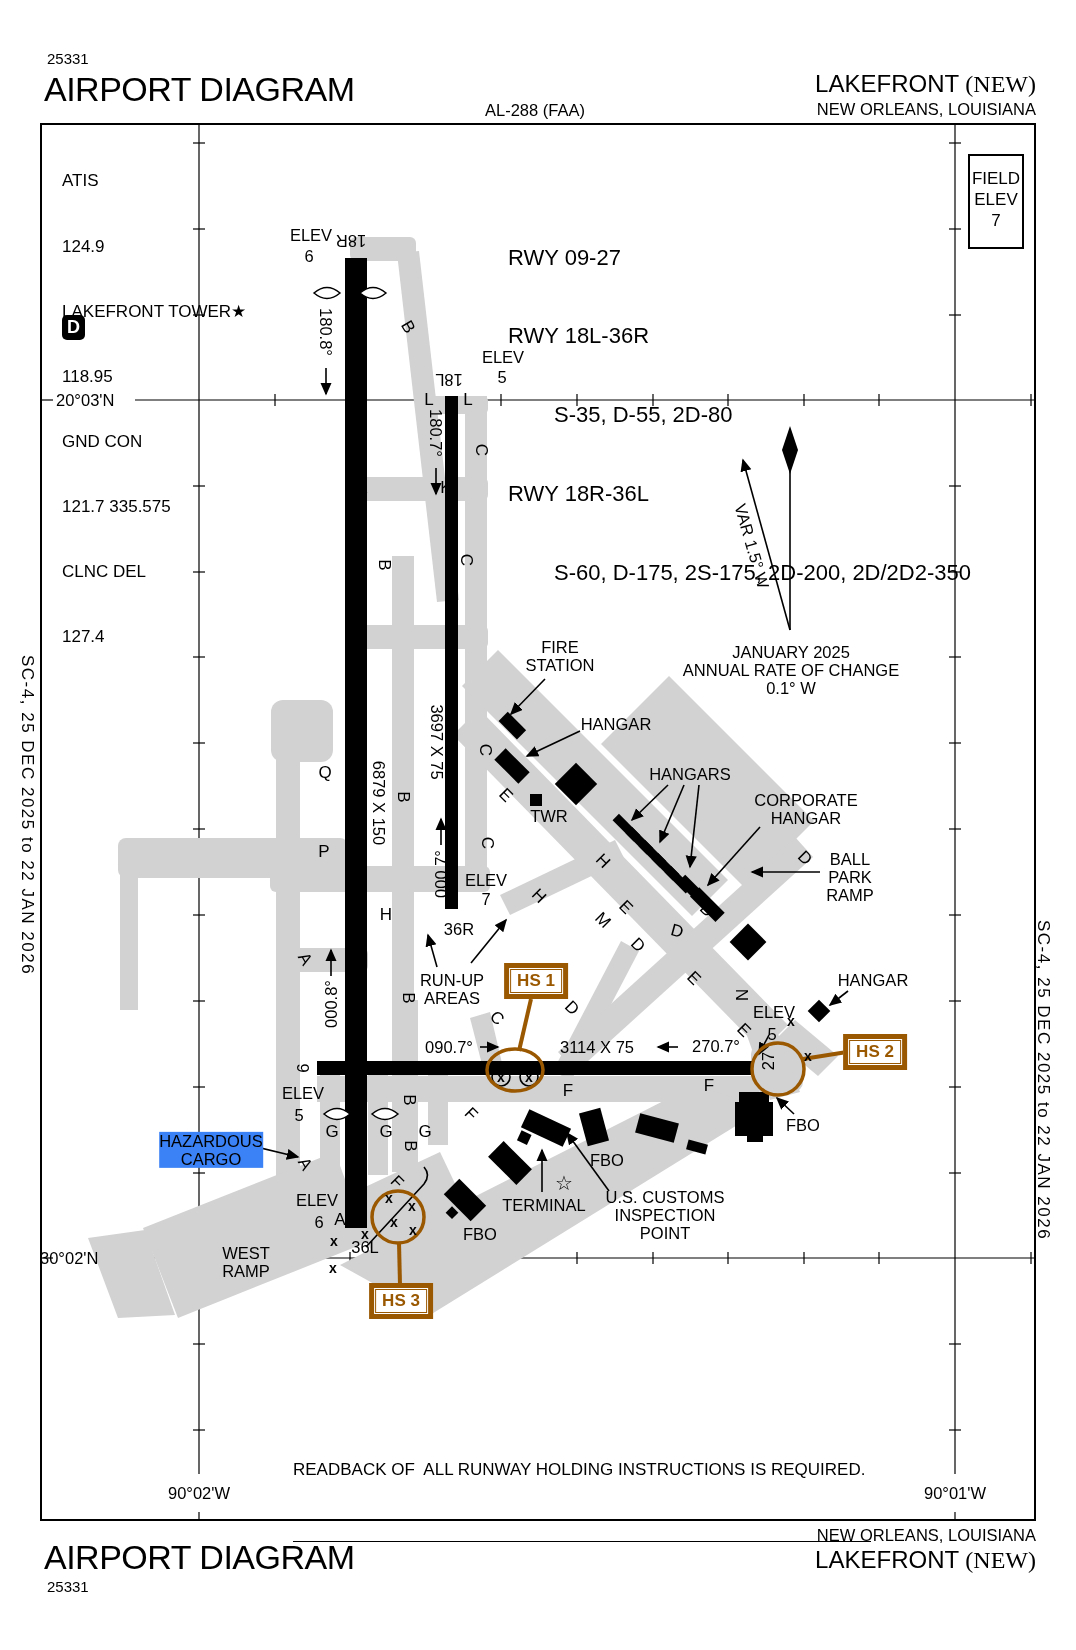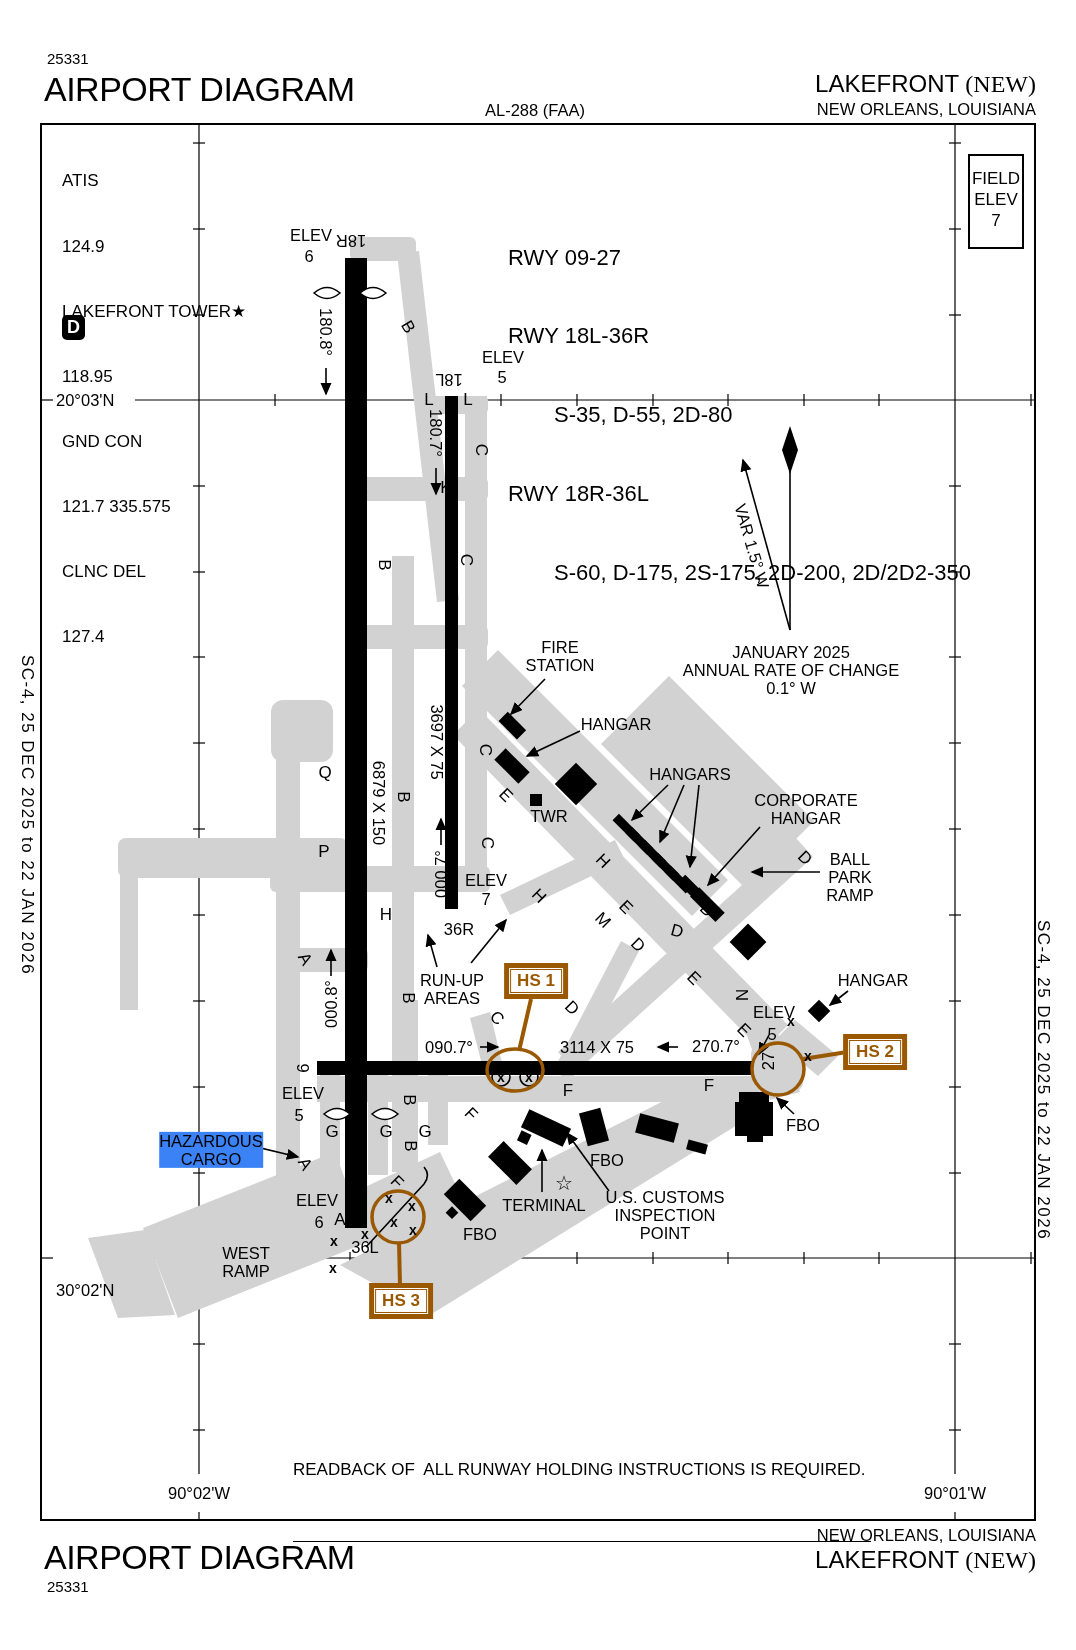--- a/index.html
+++ b/index.html
@@ -256,21 +256,21 @@
     <div class="ind">S-60, D-175, 2S-175, 2D-200, 2D/2D2-350</div>
   </div>
 
   <div id="fieldelev">
     <div>FIELD</div>
     <div>ELEV</div>
     <div>7</div>
   </div>
 
   <div class="abs lbl" style="left:56px;top:391px;">20°03'N</div>
-  <div class="abs lbl" style="left:56px;top:1249px;margin-top:32px;">30°02'N</div>
+  <div class="abs lbl" style="left:40px;top:1249px;">30°02'N</div>
   <div class="ctr lbl" style="left:199px;top:1493px;">90°02'W</div>
   <div class="ctr lbl" style="left:955px;top:1493px;">90°01'W</div>
 
   <div class="vtext" style="left:37px;top:655px;">SC-4,  25 DEC 2025  to  22 JAN 2026</div>
   <div class="vtext" style="left:1053px;top:920px;">SC-4,  25 DEC 2025  to  22 JAN 2026</div>
 
   <div class="ctr lbl" style="left:752px;top:546px;transform:translate(-50%,-50%) rotate(74deg);">VAR 1.5° W</div>
   <div class="ctr lbl" style="left:791px;top:652px;">JANUARY 2025</div>
   <div class="ctr lbl" style="left:791px;top:670px;">ANNUAL RATE OF CHANGE</div>
   <div class="ctr lbl" style="left:791px;top:688px;">0.1° W</div>

